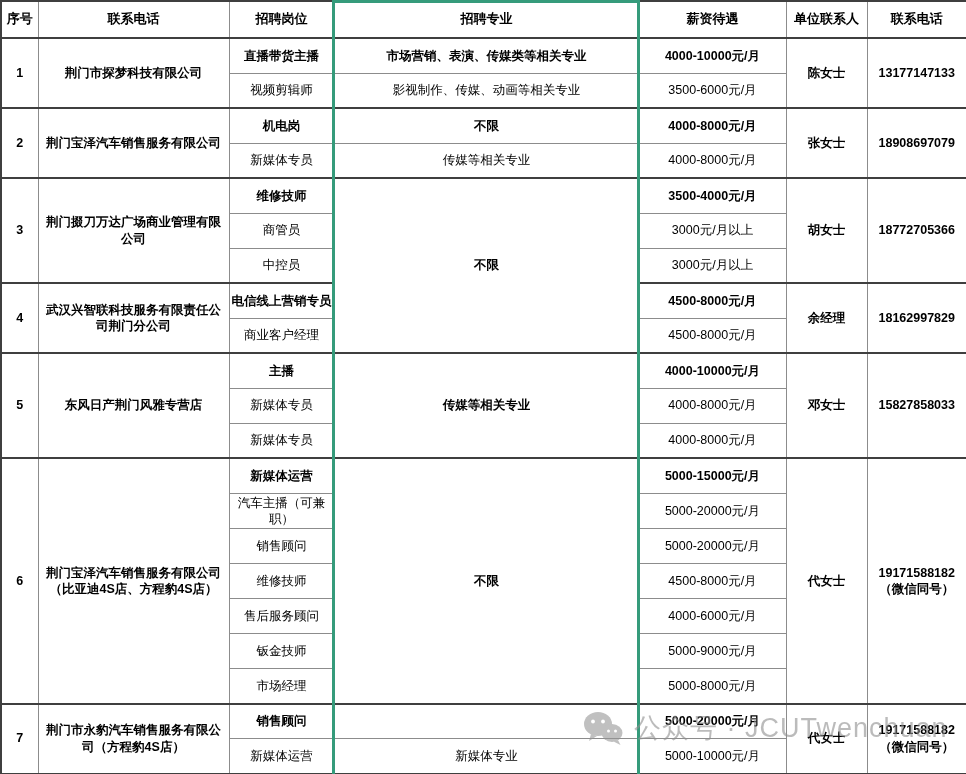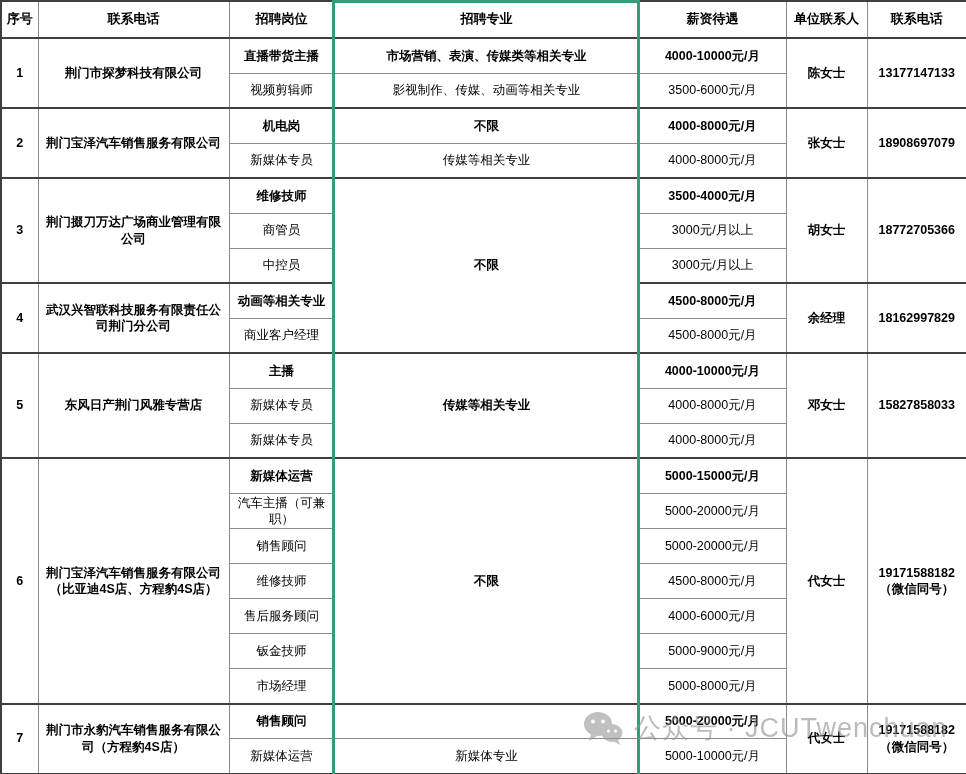--- a/index.html
+++ b/index.html
@@ -135,21 +135,21 @@
         <td>3000元/月以上</td>
       </tr>
       <tr>
         <td>中控员</td>
         <td>3000元/月以上</td>
       </tr>
 
       <tr class="grp">
         <td rowspan="2">4</td>
         <td rowspan="2" class="col-company">武汉兴智联科技服务有限责任公司荆门分公司</td>
-        <td>动画等相关专业</td>
+        <td>电信线上营销专员</td>
         <td>4500-8000元/月</td>
         <td rowspan="2">余经理</td>
         <td rowspan="2" class="col-phone">
           <div>18162997829</div>
         </td>
       </tr>
       <tr>
         <td>商业客户经理</td>
         <td>4500-8000元/月</td>
       </tr>

